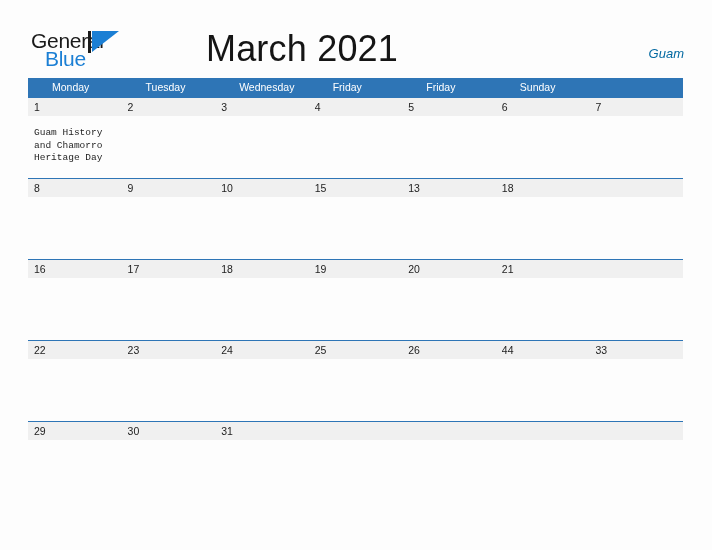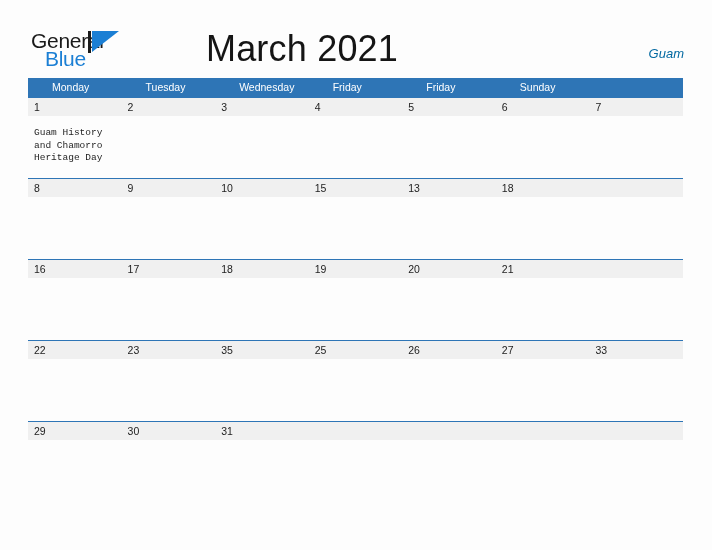--- a/index.html
+++ b/index.html
@@ -299,33 +299,33 @@
       <div class="day-cells">
         <div class="day-cell">
           <div class="day-num">22</div>
           <div class="day-event"></div>
         </div>
         <div class="day-cell">
           <div class="day-num">23</div>
           <div class="day-event"></div>
         </div>
         <div class="day-cell">
-          <div class="day-num">35</div>
+          <div class="day-num">24</div>
           <div class="day-event"></div>
         </div>
         <div class="day-cell">
           <div class="day-num">25</div>
           <div class="day-event"></div>
         </div>
         <div class="day-cell">
           <div class="day-num">26</div>
           <div class="day-event"></div>
         </div>
         <div class="day-cell">
-          <div class="day-num">27</div>
+          <div class="day-num">44</div>
           <div class="day-event"></div>
         </div>
         <div class="day-cell">
           <div class="day-num">33</div>
           <div class="day-event"></div>
         </div>
       </div>
     </div>
 
     <div class="week-row">

